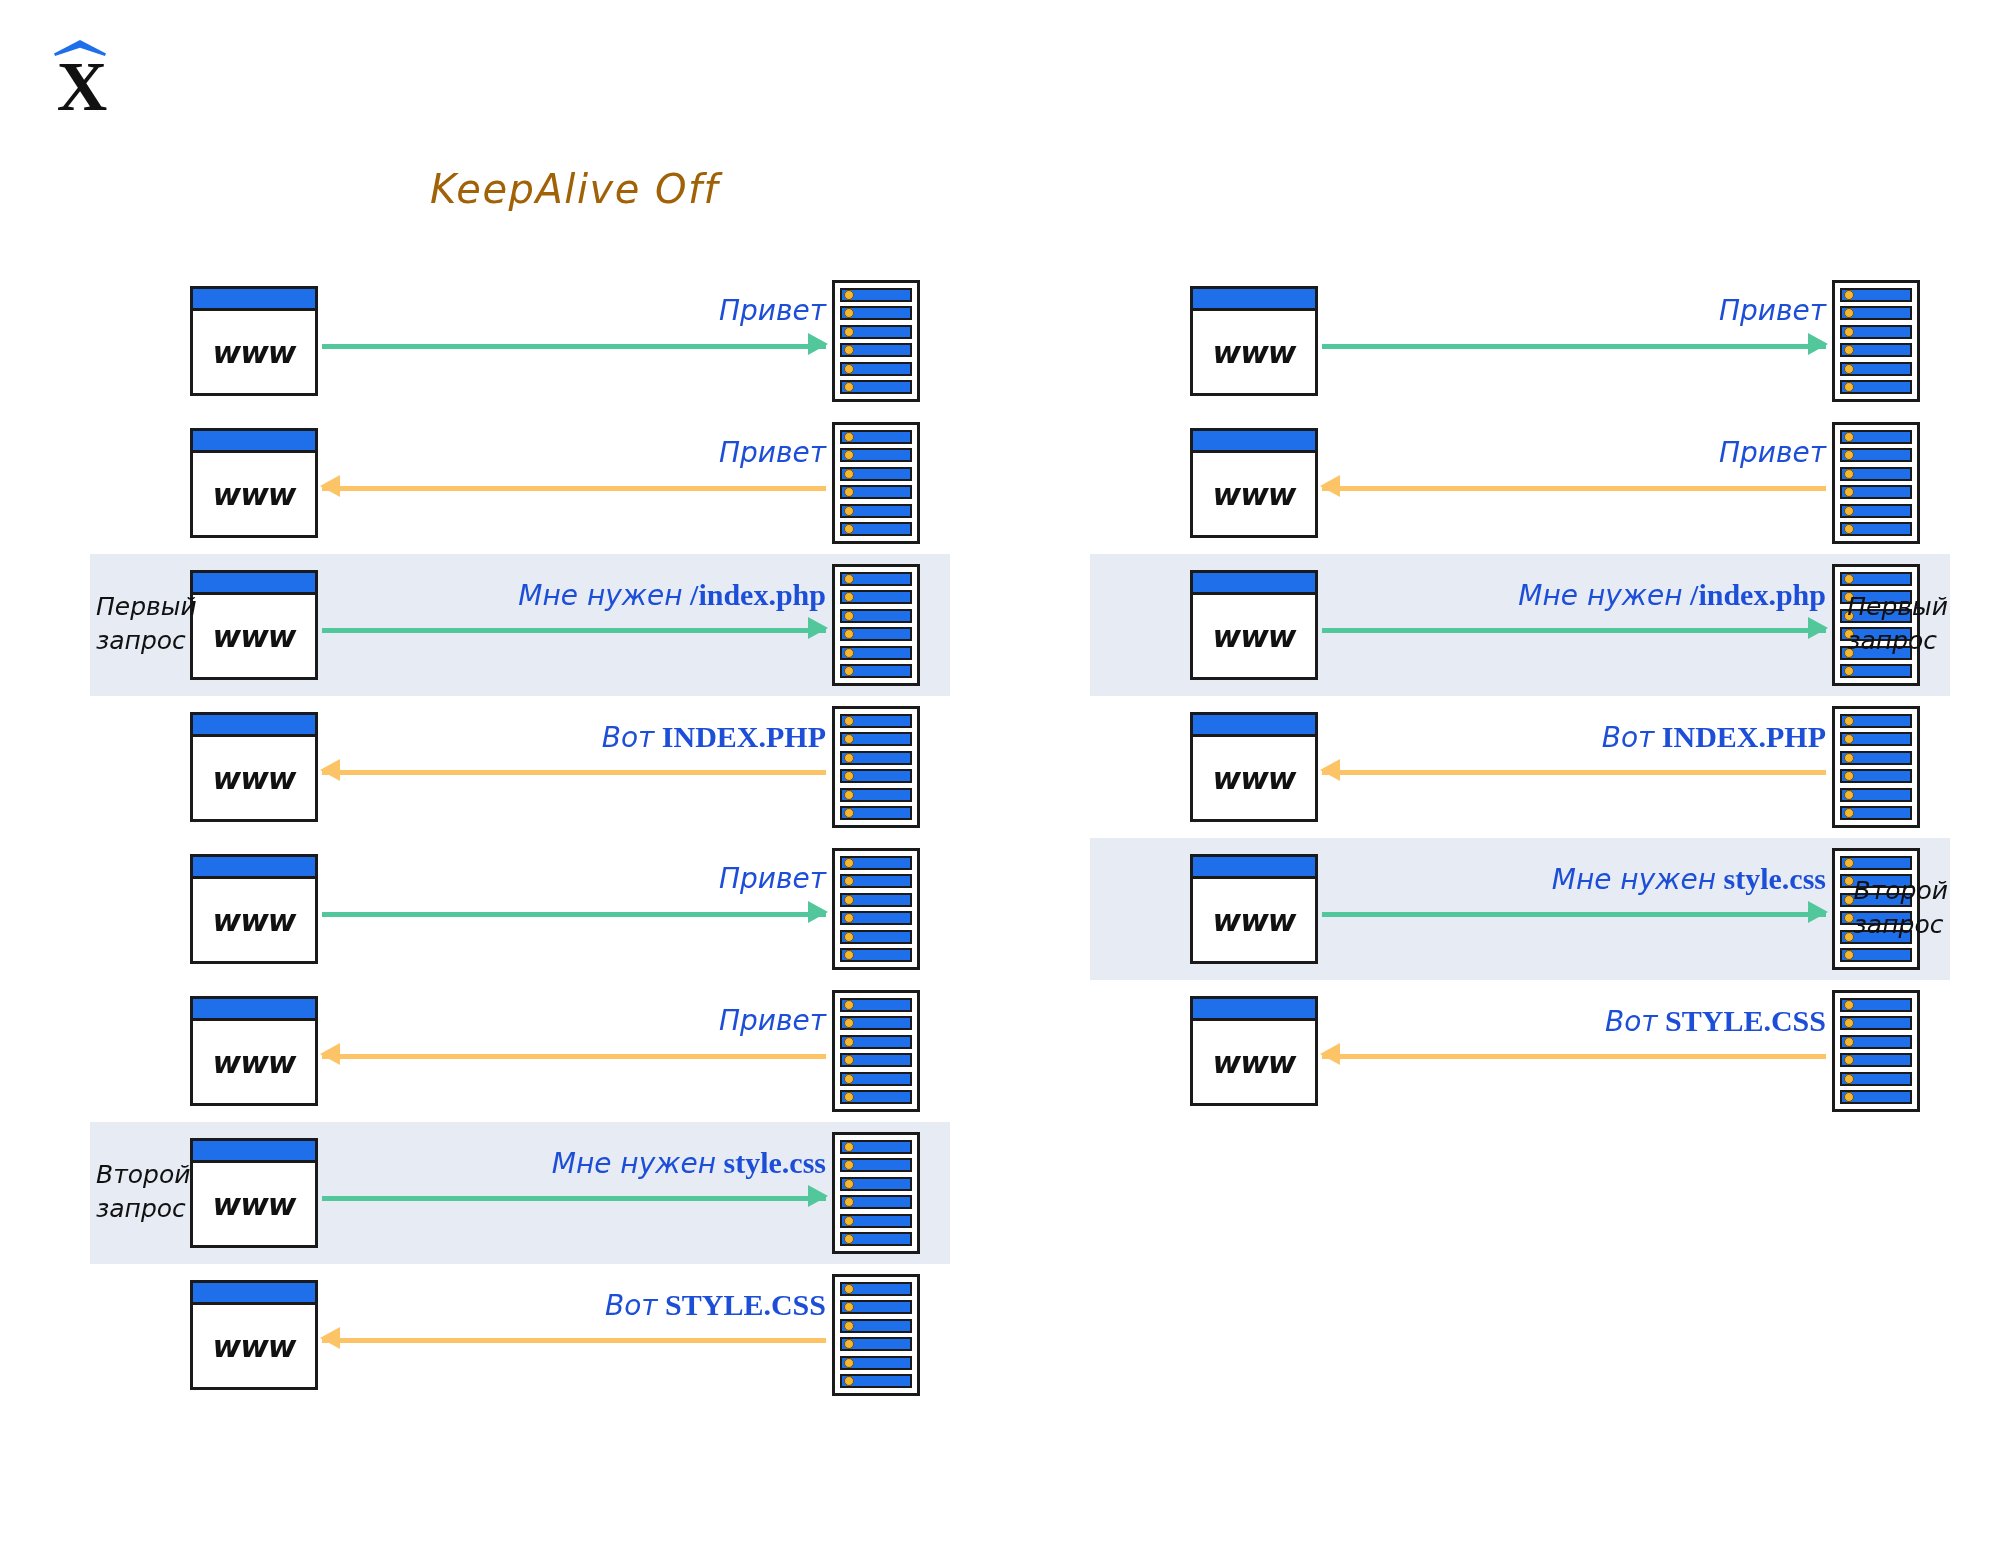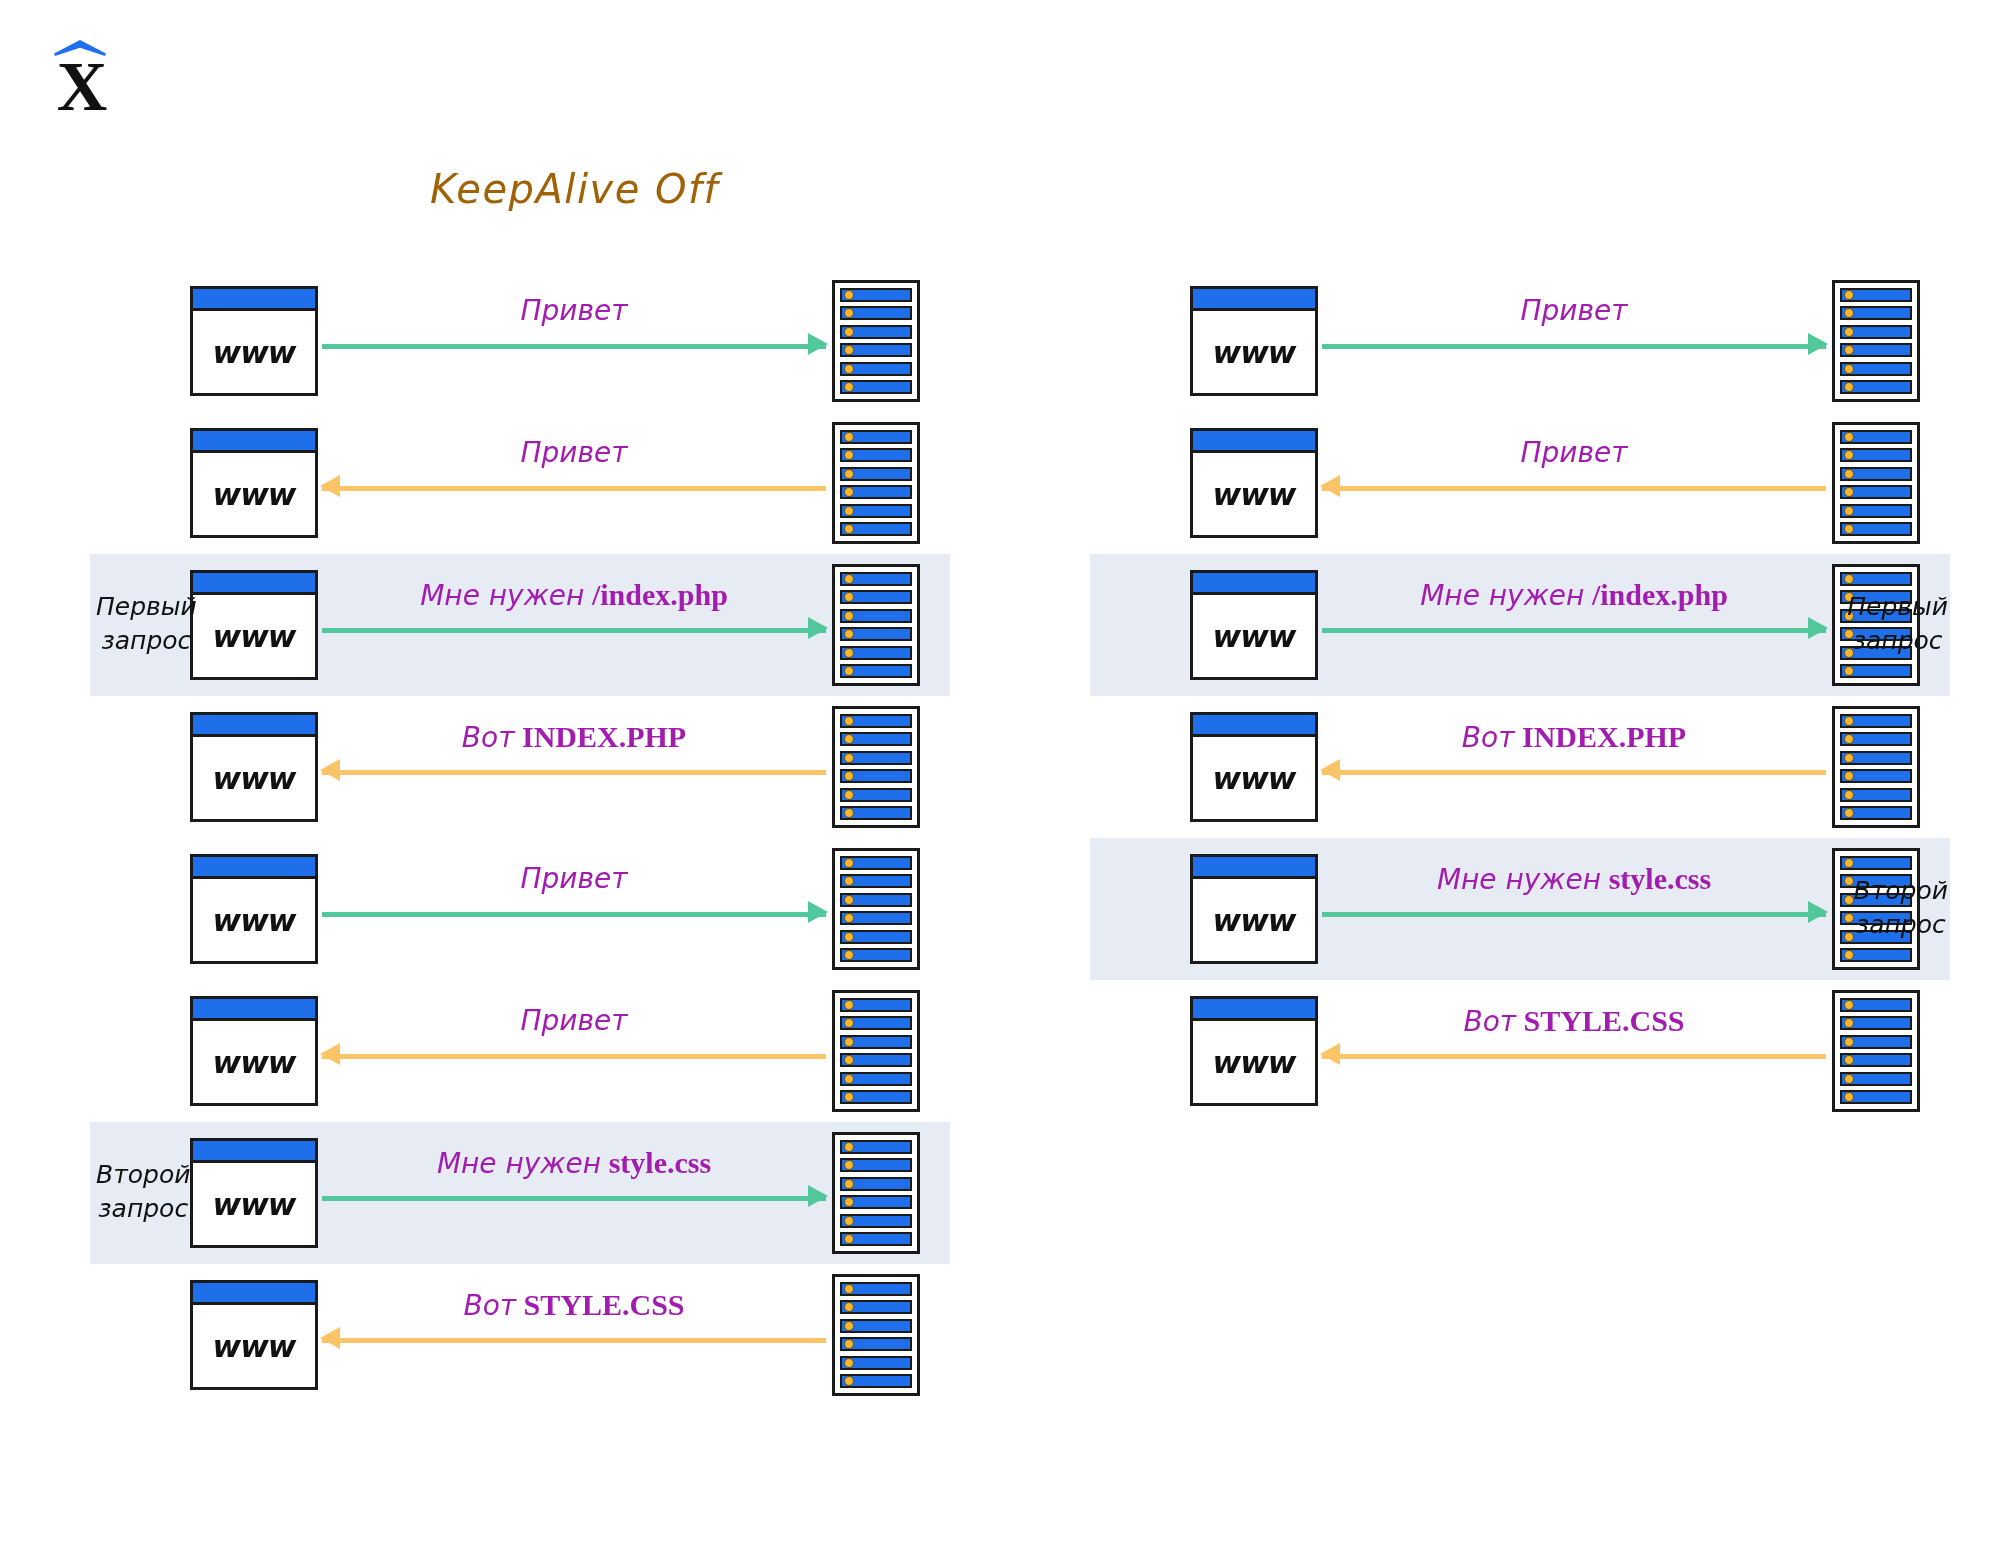--- a/index.html
+++ b/index.html
@@ -55,21 +55,20 @@
   .row.hl { background: #e6ebf4; }
 
   
   .side-note {
     position: absolute;
     font-family: "DejaVu Sans", sans-serif;
     font-style: italic;
     font-size: 25px; line-height: 34px;
     color: #111111;
     white-space: nowrap;
-    text-align: center;
   }
   .side-note.left  { left: 6px;  top: 36px; }
   .side-note.right { right: 2px; top: 36px; }
 
   
   .browser {
     position: absolute;
     width: 128px; height: 110px;
     border: 3px solid #1a1a1a;
     background: #ffffff;
@@ -134,22 +133,22 @@
   .arrow.green.to-right .head { border-left-color: #52c79b; }
 
   .arrow.orange .shaft { background: #fcc466; }
   .arrow.orange.to-left  .head { border-right-color: #fcc466; }
 
   
   .arrow-label {
     position: absolute;
     white-space: nowrap;
     font-size: 28px;
-    color: #a21caf;
-    text-align: center;
+    color: #1d4ed8;
+    text-align: right;
   }
   .arrow-label .hand {
     font-family: "DejaVu Sans", sans-serif;
     font-style: italic;
     font-size: 28px;
   }
   .arrow-label .mono {
     font-family: Liberation Serif, serif;
     font-style: normal; font-weight: 700;
     font-size: 30px;

